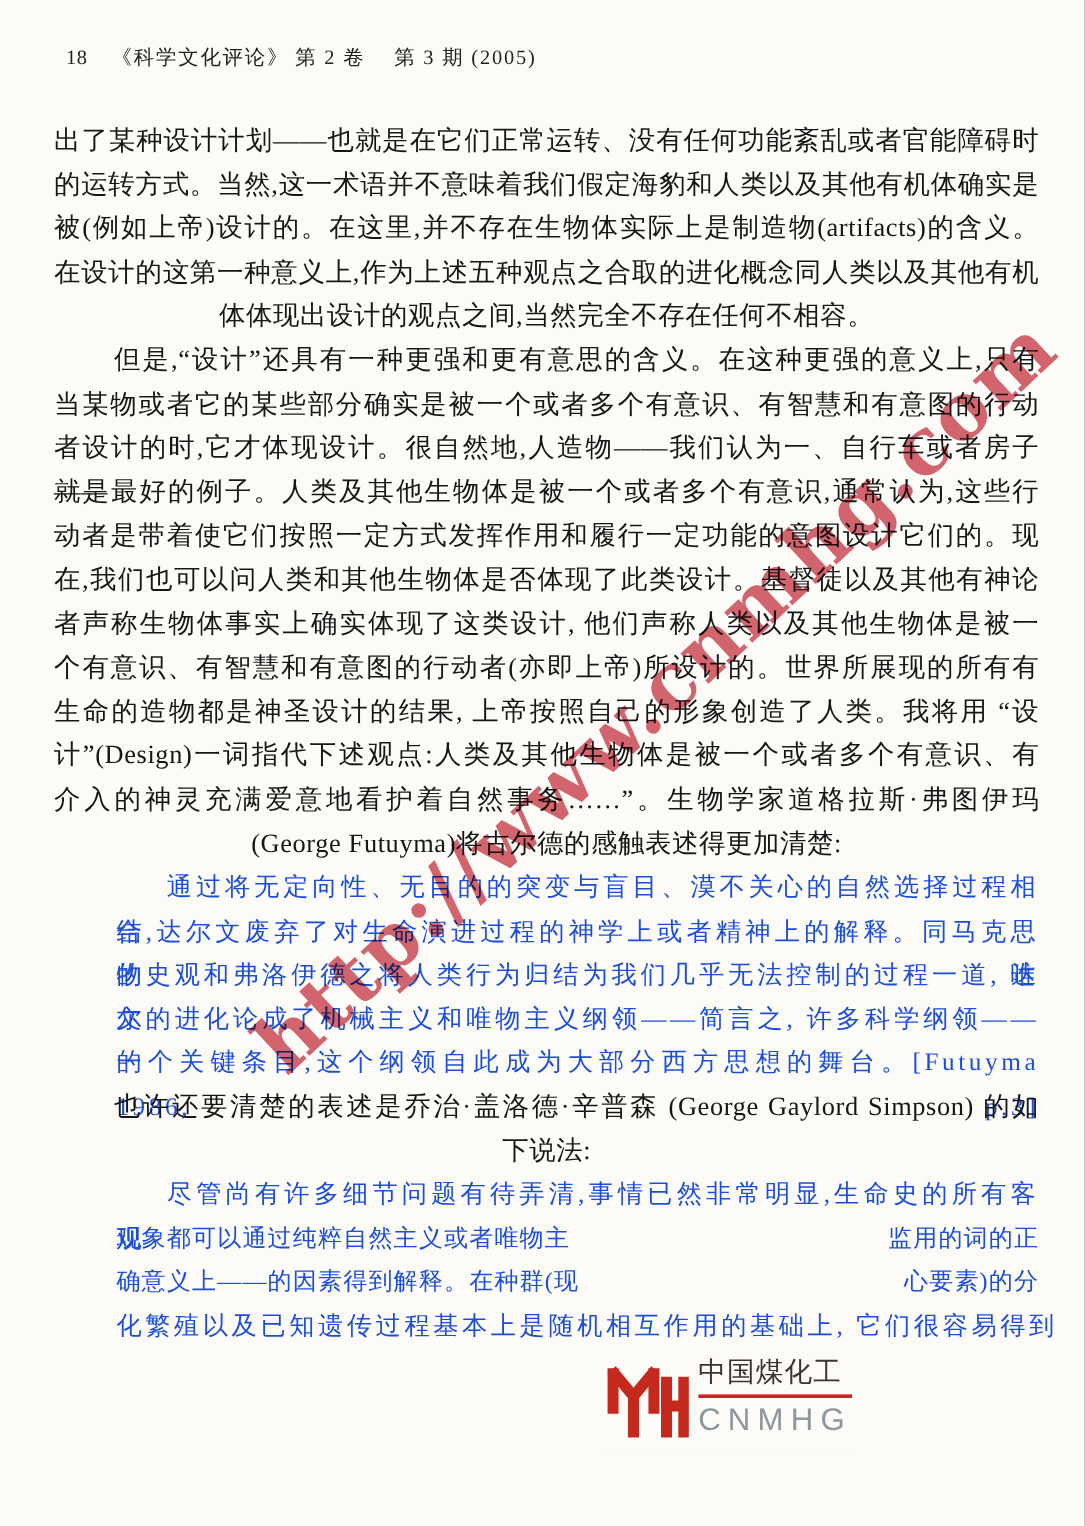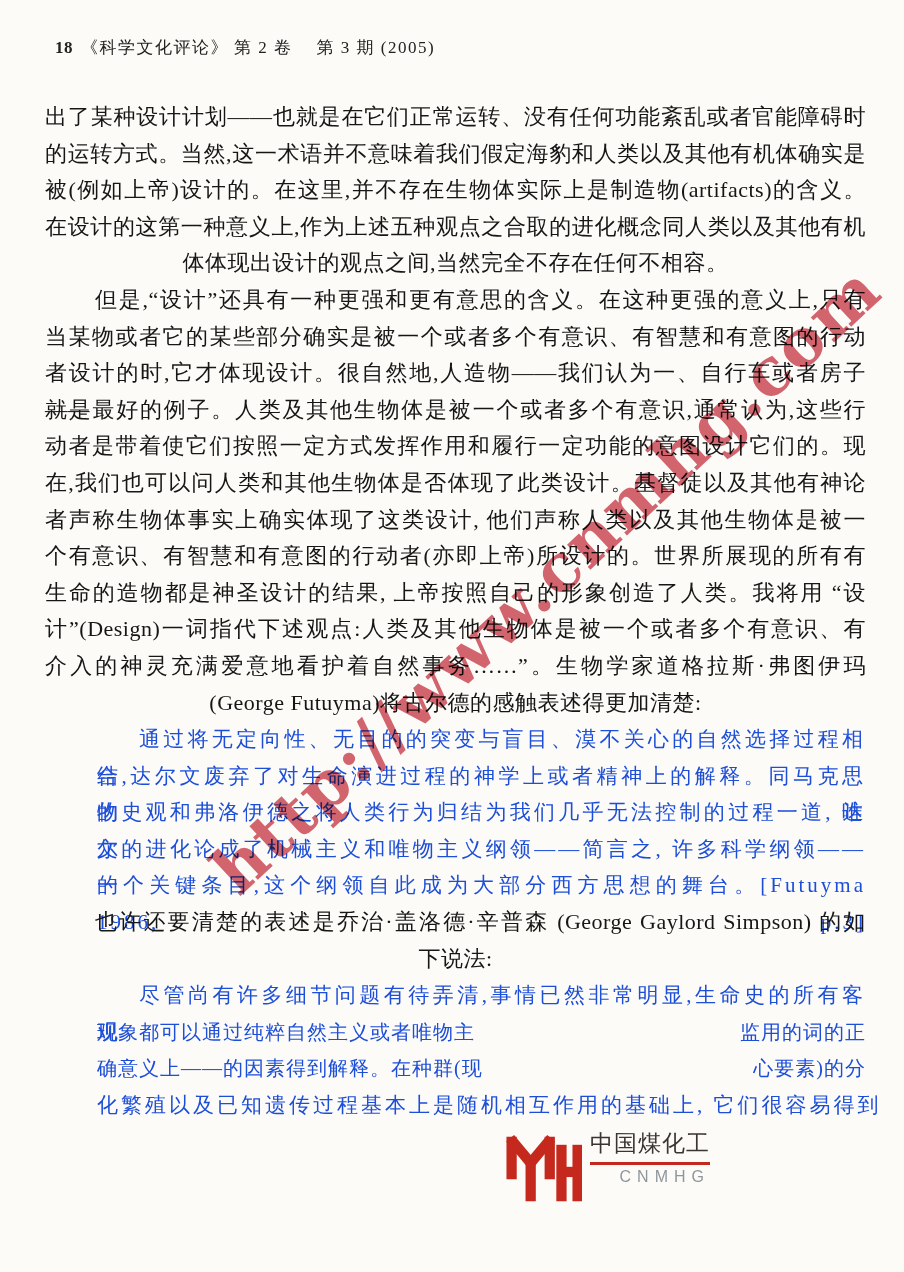--- a/index.html
+++ b/index.html
@@ -11,21 +11,21 @@
     overflow:hidden;
     font-family:"Liberation Serif","DejaVu Serif",serif;
     color:#1a1a1a;
   }
   
   .hdr {
     position:absolute; top:36px; left:55px;
     font-size:17px; letter-spacing:1.5px; color:#222;
     white-space:nowrap;
   }
-  .hdr .pgnum  { margin-right:8px; letter-spacing:0.5px;font-weight:bold; }
+  .hdr .pgnum  { margin-right:20px; letter-spacing:0.5px; }
   .hdr .vol    { margin-left:5px; }
   .hdr .iss    { margin-left:24px; }
 
   
   .bodytext {
     position:absolute; top:99px; left:45px; right:38px;
   }
   .ln {
     height:36.6px; line-height:36.6px;
     font-size:22px; letter-spacing:0.5px;
@@ -71,32 +71,32 @@
   }
 
   
   .logo {
     position:absolute; left:505px; top:1122px;
     width:205px; height:90px;
     display:flex; align-items:flex-start;
     background:#fcfbf8;
   }
   .logo svg { display:block; margin-top:4px; }
-  .logo-text { margin-left:8px; padding-top:6px;text-align:right; }
+  .logo-text { margin-left:8px; padding-top:6px; }
   .logo-cn {
     font-size:23px; color:#3a3432; letter-spacing:1px;
     border-bottom:3px solid #c5281c;
     padding-bottom:3px;
     font-family:"Liberation Serif","DejaVu Serif",serif;
     white-space:nowrap;
   }
   .logo-en {
     margin-top:3px;
     font-family:"Liberation Sans","DejaVu Sans",sans-serif;
-    font-size:16px; color:#8e979c; letter-spacing:6px;
+    font-size:26px; color:#8e979c; letter-spacing:6px;
     white-space:nowrap;
   }
 </style>
 </head>
 <body>
 
 <div class="page">
 
   <div class="hdr">
     <span class="pgnum">18</span><span>《科学文化评论》</span><span class="vol">第 2 卷</span><span class="iss">第 3 期 (2005)</span>

